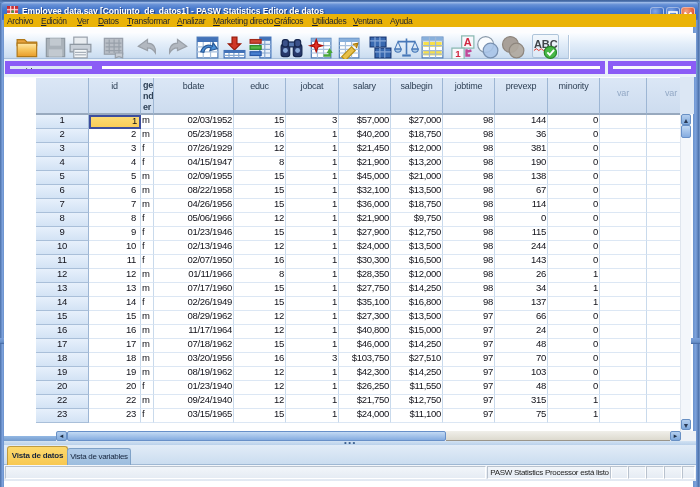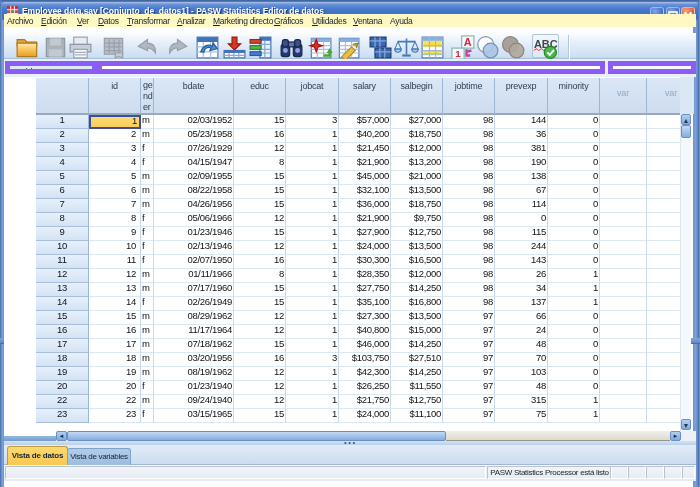--- a/index.html
+++ b/index.html
@@ -13,40 +13,40 @@
 
 #titlebar { position:absolute; left:2px; top:2px; width:696px; height:18px; border-radius:3px 3px 0 0;
   background:linear-gradient(#A6C1EA 0%, #6690D6 15%, #4678CC 40%, #3E70C6 70%, #3C6CC0 88%, #4A78C8 100%); }
 #title-icon { position:absolute; left:5px; top:4px; width:12px; height:12px; }
 #title-text { position:absolute; left:20px; top:4px; font-size:8.5px; letter-spacing:-0.05px; font-weight:bold; color:#fff; white-space:nowrap; text-shadow:1px 1px 1px rgba(10,30,90,0.8); }
 .winbtn { position:absolute; top:5px; width:14px; height:13px; border-radius:3px; border:1px solid rgba(255,255,255,0.5); }
 #btn-min { left:648px; background:radial-gradient(circle at 35% 30%, #7FA6E8, #3E6CC4 70%, #2F5CB4); }
 #btn-max { left:664px; background:radial-gradient(circle at 35% 30%, #7FA6E8, #3E6CC4 70%, #2F5CB4); }
 #btn-close { left:679px; background:radial-gradient(circle at 35% 30%, #F2A582, #E25D3A 65%, #C94A20); }
 
-#menubar { position:absolute; left:4px; top:14px; width:692px; height:13px; background:#fef9c3; font-size:8.5px; letter-spacing:-0.3px; color:#1A2030; }
+#menubar { position:absolute; left:4px; top:14px; width:692px; height:13px; background:#eab308; font-size:8.5px; letter-spacing:-0.3px; color:#1A2030; }
 #menubar span { position:absolute; top:2px; white-space:nowrap; }
 #menubar u { text-decoration:underline; }
 
 #toolbar { position:absolute; left:4px; top:33px; width:692px; height:26px;
   background:linear-gradient(#FBFDFF, #E2EDF9 45%, #CFE0F2 90%, #C8DAEE); border-bottom:1px solid #A8C0DC; }
 .tbi { position:absolute; top:4px; width:21px; height:21px; transform:scale(1.22); transform-origin:center; }
 #tb-divider { position:absolute; left:564px; top:2px; width:2px; height:24px; border-left:1px solid #B4C8DE; border-right:1px solid #FFFFFF; }
 
 #cellref { position:absolute; left:4px; top:59px; width:692px; height:18px; background:#E9F0F9; }
 .crbox { position:absolute; top:2px; height:13px; white-space:nowrap; overflow:hidden; background:#FEFEFE; border:5px solid #8b5cf6; font-size:8.5px; color:#111; padding:0 4px; line-height:12px; }
 #cr1 { left:1px; width:92px; background:#DCE8F5; }
 #cr2 { left:93px; width:508px; }
 #cr3 { left:604px; width:88px; background:#F6F9FD; font-size:7.5px; letter-spacing:-0.2px; color:#222; text-align:center; padding:0 1px; }
 
 #gridwrap { position:absolute; left:4px; top:78px; width:676px; height:359px; overflow:hidden; background:#fff; }
 table { border-collapse:separate; border-spacing:0; table-layout:fixed; width:676px;padding-left:32px; }
 td,th { overflow:hidden; white-space:nowrap; font-weight:normal; }
 th { height:37px; background:linear-gradient(#DBE7F6, #CDDCEF); border-right:1px solid #9DB6D4; border-bottom:2px solid #98A9BE; font-size:9px; letter-spacing:-0.2px; color:#2F4156; vertical-align:top; padding-top:3px; text-align:center; }
-th.gh { text-align:left; padding-left:2px; line-height:11px; padding-top:2px; }
+th.gh { text-align:left; padding-left:2px; line-height:11px; padding-top:2px;font-weight:bold; }
 th.varh { color:#93A9C6; padding-top:10px; }
 td { height:14px; background:#fff; border-right:1px solid #C9DAEC; border-bottom:1px solid #DCE7F4; font-size:9.5px; letter-spacing:-0.3px; color:#101018; line-height:10.5px; vertical-align:top; }
 td.rh { background:linear-gradient(#E7F0FB, #D3E3F5); border-right:1px solid #9DB6D4; border-bottom:1px solid #A9BFD9; text-align:center; color:#101018; }
 td.num { text-align:right; padding-right:1px; }
 td.idc { text-align:right; padding-right:4px; }
 td.g { text-align:left; padding-left:1px; }
 td.sel { background:linear-gradient(#FCDC78, #F9CB55); border:1px solid #3D4E9E; box-shadow:inset 0 0 0 1px #3D4E9E; padding-right:3px; }
 
 #vsb { position:absolute; left:680px; top:114px; width:11px; height:317px; background:#F4F7FB; border-left:1px solid #E0E6EE; }
 .sbbtn { position:absolute; left:0px; width:10px; height:11px; background:linear-gradient(#B5CFEE,#7FA9DC); border:1px solid #6890C4; border-radius:2px; color:#2A3A55; font-size:7px; text-align:center; line-height:11px; }

